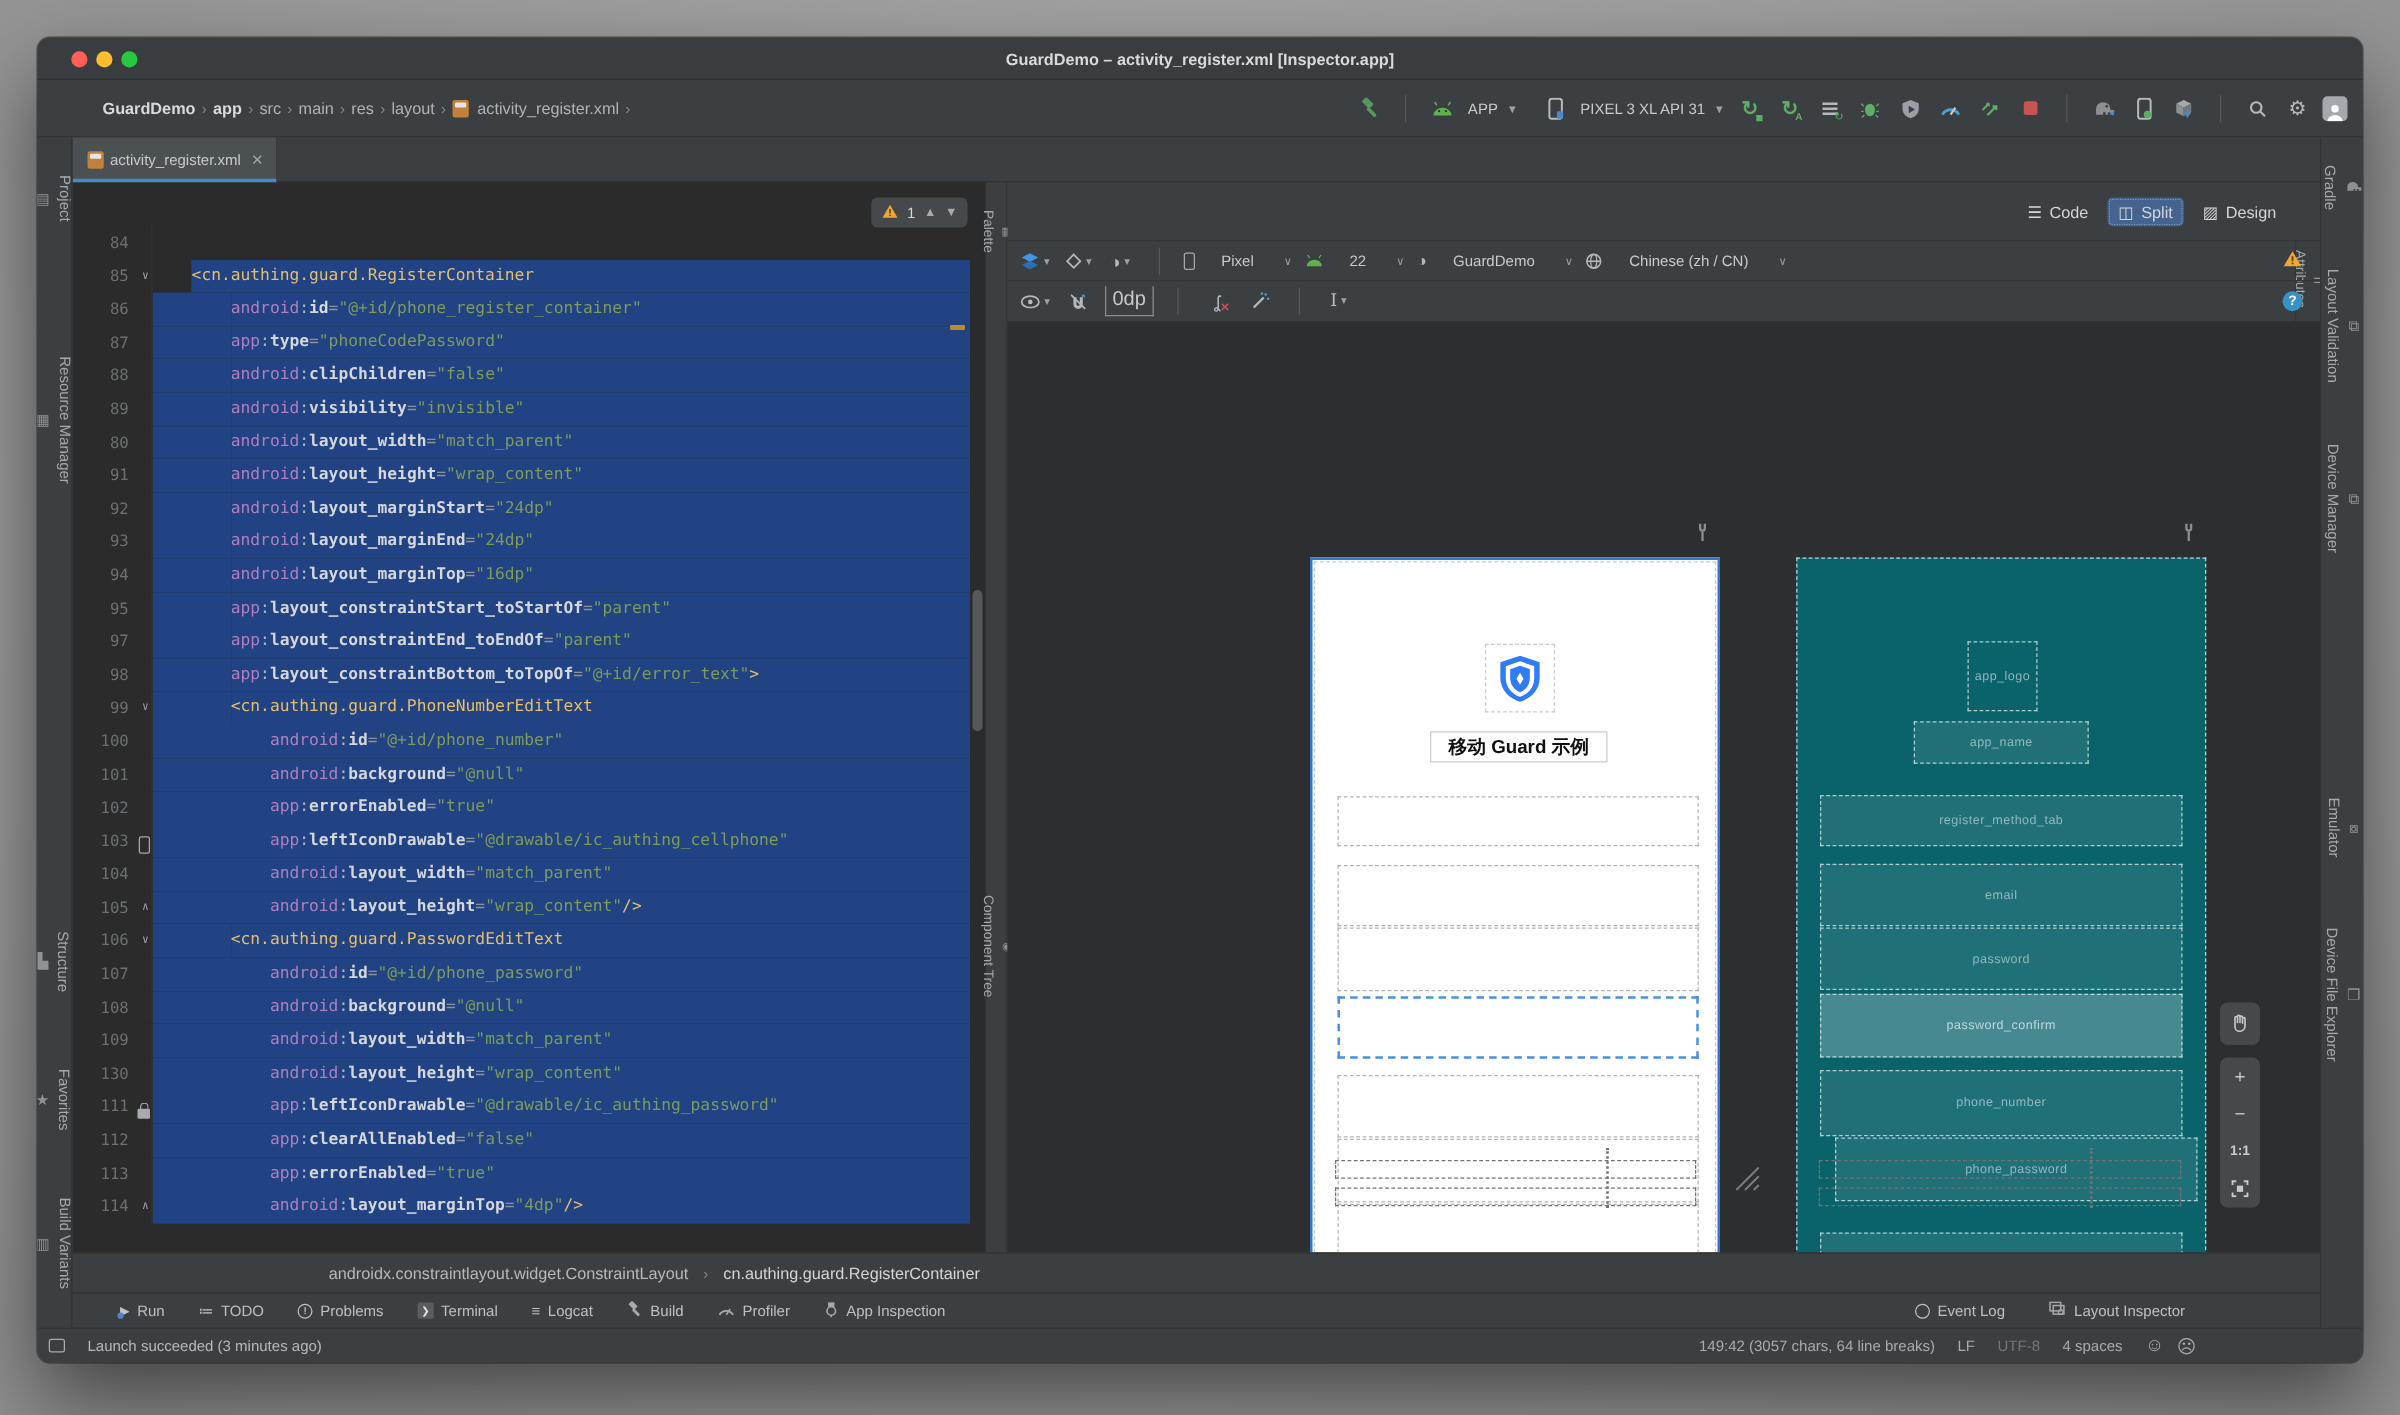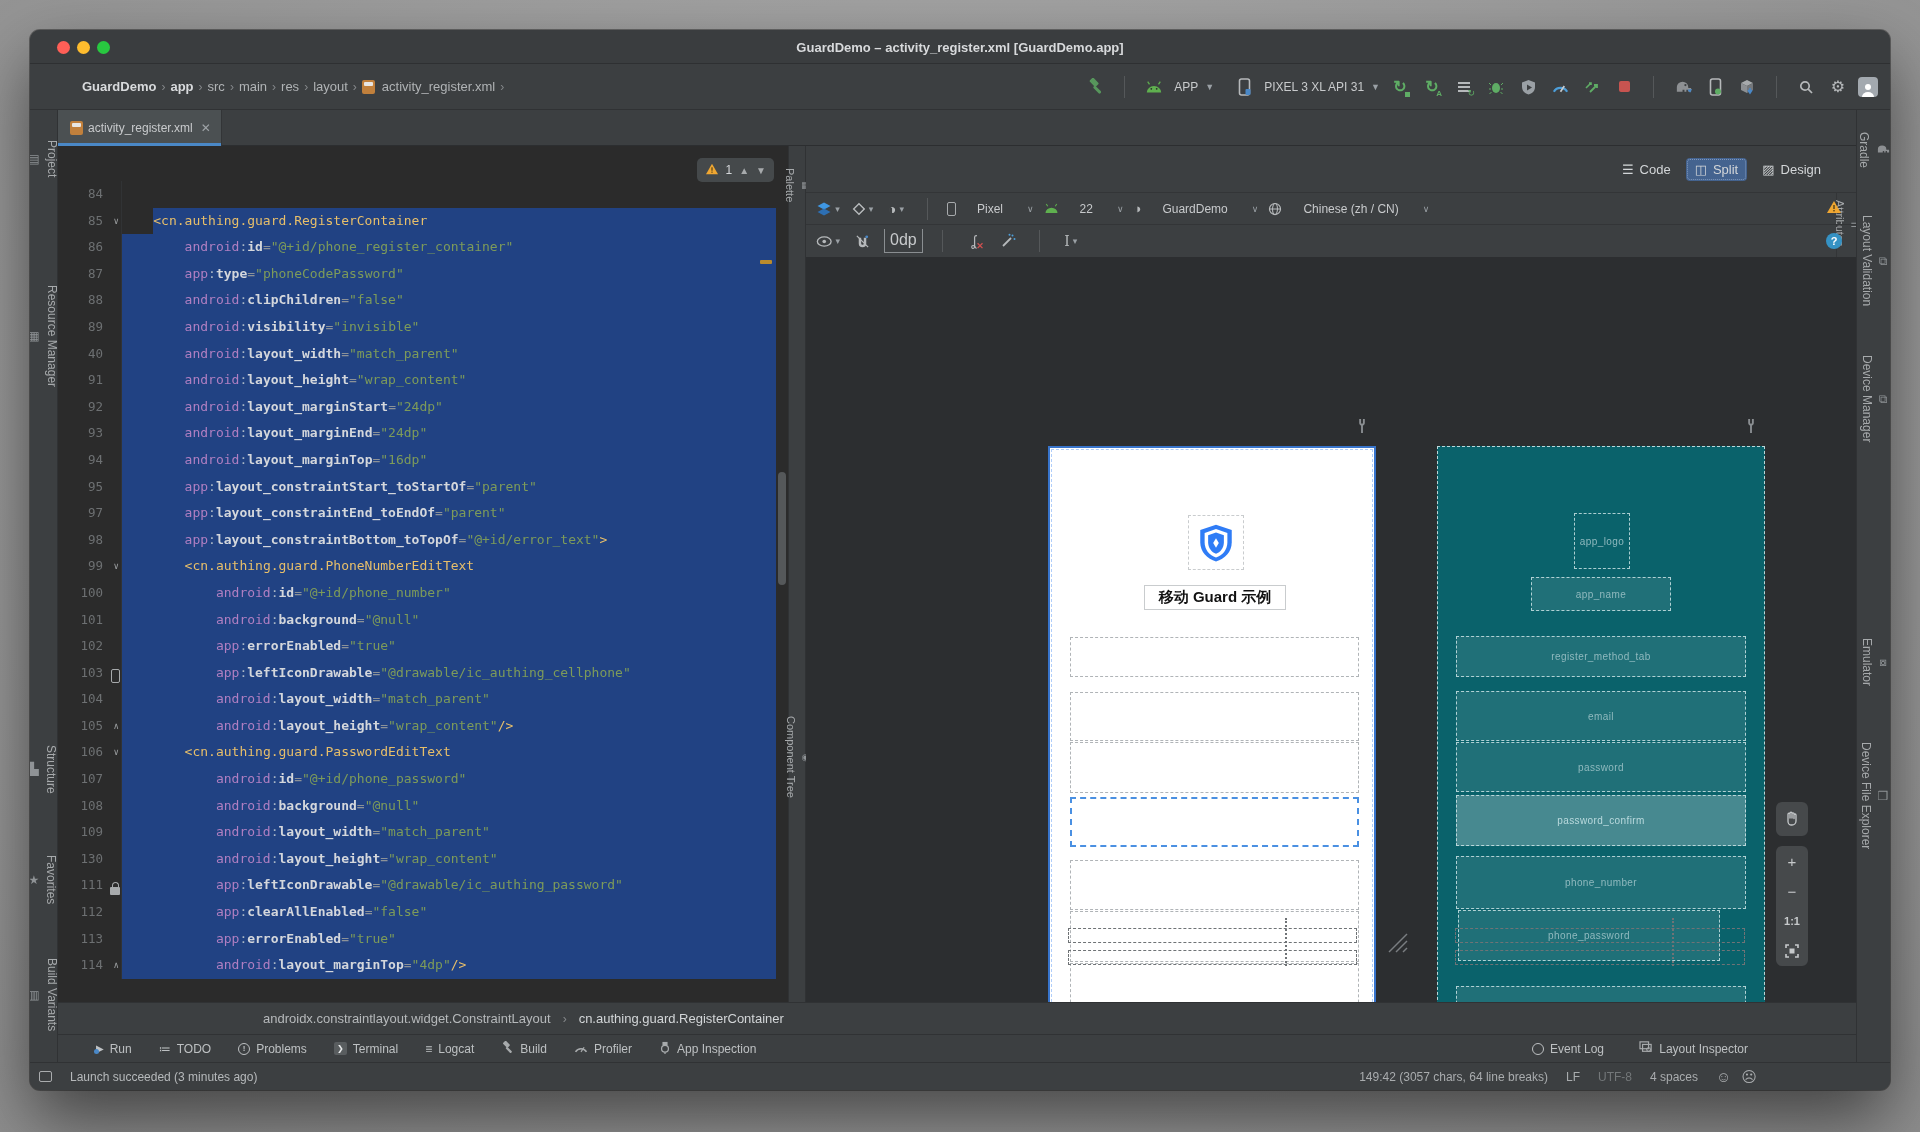--- a/index.html
+++ b/index.html
@@ -104,21 +104,21 @@
 </style>
 </head>
 <body>
 
 <div class="window">
 
   <div class="titlebar">
     <span class="tl" style="left:27px;background:#ff5f57"></span>
     <span class="tl" style="left:47px;background:#febc2e"></span>
     <span class="tl" style="left:67px;background:#28c840"></span>
-    <div class="title">GuardDemo – activity_register.xml [GuardDemo.app]</div>
+    <div class="title">GuardDemo – activity_register.xml [Inspector.app]</div>
   </div>
 
   <div class="navbar row">
     <div class="row" id="crumbs" style="margin-left:50px">
         <span class="crumb b">GuardDemo</span>
         <span class="csep">›</span>
         <span class="crumb b">app</span>
         <span class="csep">›</span>
         <span class="crumb">src</span>
         <span class="csep">›</span>
@@ -300,21 +300,21 @@
   </div>
 
   <div class="editor">
     <div id="code-lines" style="position:absolute;left:0;top:35px;right:12px">
         <div class="cl"><div class="g">84</div><div class="c"><span class="sp" style="width: 0ch;"></span><span class="ct"></span></div></div>
         <div class="cl"><div class="g">85<span class="fold">∨</span></div><div class="c"><span class="sp" style="width: 4ch;"></span><span class="ct sel"><span class="tk-t">&lt;cn.authing.guard.RegisterContainer</span></span></div></div>
         <div class="cl"><div class="g">86</div><div class="c"><span class="sp sel" style="width: 8ch;"></span><span class="ct sel"><span class="tk-ns">android</span><span class="tk-pc">:</span><span class="tk-an">id</span><span class="tk-eq">=</span><span class="tk-v">"@+id/phone_register_container"</span></span></div></div>
         <div class="cl"><div class="g">87</div><div class="c"><span class="sp sel" style="width: 8ch;"></span><span class="ct sel"><span class="tk-ns">app</span><span class="tk-pc">:</span><span class="tk-an">type</span><span class="tk-eq">=</span><span class="tk-v">"phoneCodePassword"</span></span></div></div>
         <div class="cl"><div class="g">88</div><div class="c"><span class="sp sel" style="width: 8ch;"></span><span class="ct sel"><span class="tk-ns">android</span><span class="tk-pc">:</span><span class="tk-an">clipChildren</span><span class="tk-eq">=</span><span class="tk-v">"false"</span></span></div></div>
         <div class="cl"><div class="g">89</div><div class="c"><span class="sp sel" style="width: 8ch;"></span><span class="ct sel"><span class="tk-ns">android</span><span class="tk-pc">:</span><span class="tk-an">visibility</span><span class="tk-eq">=</span><span class="tk-v">"invisible"</span></span></div></div>
-        <div class="cl"><div class="g">40</div><div class="c"><span class="sp sel" style="width: 8ch;"></span><span class="ct sel"><span class="tk-ns">android</span><span class="tk-pc">:</span><span class="tk-an">layout_width</span><span class="tk-eq">=</span><span class="tk-v">"match_parent"</span></span></div></div>
+        <div class="cl"><div class="g">80</div><div class="c"><span class="sp sel" style="width: 8ch;"></span><span class="ct sel"><span class="tk-ns">android</span><span class="tk-pc">:</span><span class="tk-an">layout_width</span><span class="tk-eq">=</span><span class="tk-v">"match_parent"</span></span></div></div>
         <div class="cl"><div class="g">91</div><div class="c"><span class="sp sel" style="width: 8ch;"></span><span class="ct sel"><span class="tk-ns">android</span><span class="tk-pc">:</span><span class="tk-an">layout_height</span><span class="tk-eq">=</span><span class="tk-v">"wrap_content"</span></span></div></div>
         <div class="cl"><div class="g">92</div><div class="c"><span class="sp sel" style="width: 8ch;"></span><span class="ct sel"><span class="tk-ns">android</span><span class="tk-pc">:</span><span class="tk-an">layout_marginStart</span><span class="tk-eq">=</span><span class="tk-v">"24dp"</span></span></div></div>
         <div class="cl"><div class="g">93</div><div class="c"><span class="sp sel" style="width: 8ch;"></span><span class="ct sel"><span class="tk-ns">android</span><span class="tk-pc">:</span><span class="tk-an">layout_marginEnd</span><span class="tk-eq">=</span><span class="tk-v">"24dp"</span></span></div></div>
         <div class="cl"><div class="g">94</div><div class="c"><span class="sp sel" style="width: 8ch;"></span><span class="ct sel"><span class="tk-ns">android</span><span class="tk-pc">:</span><span class="tk-an">layout_marginTop</span><span class="tk-eq">=</span><span class="tk-v">"16dp"</span></span></div></div>
         <div class="cl"><div class="g">95</div><div class="c"><span class="sp sel" style="width: 8ch;"></span><span class="ct sel"><span class="tk-ns">app</span><span class="tk-pc">:</span><span class="tk-an">layout_constraintStart_toStartOf</span><span class="tk-eq">=</span><span class="tk-v">"parent"</span></span></div></div>
         <div class="cl"><div class="g">97</div><div class="c"><span class="sp sel" style="width: 8ch;"></span><span class="ct sel"><span class="tk-ns">app</span><span class="tk-pc">:</span><span class="tk-an">layout_constraintEnd_toEndOf</span><span class="tk-eq">=</span><span class="tk-v">"parent"</span></span></div></div>
         <div class="cl"><div class="g">98</div><div class="c"><span class="sp sel" style="width: 8ch;"></span><span class="ct sel"><span class="tk-ns">app</span><span class="tk-pc">:</span><span class="tk-an">layout_constraintBottom_toTopOf</span><span class="tk-eq">=</span><span class="tk-v">"@+id/error_text"</span><span class="tk-t">&gt;</span></span></div></div>
         <div class="cl"><div class="g">99<span class="fold">∨</span></div><div class="c"><span class="sp sel" style="width: 8ch;"></span><span class="ct sel"><span class="tk-t">&lt;cn.authing.guard.PhoneNumberEditText</span></span></div></div>
         <div class="cl"><div class="g">100</div><div class="c"><span class="sp sel" style="width: 12ch;"></span><span class="ct sel"><span class="tk-ns">android</span><span class="tk-pc">:</span><span class="tk-an">id</span><span class="tk-eq">=</span><span class="tk-v">"@+id/phone_number"</span></span></div></div>
         <div class="cl"><div class="g">101</div><div class="c"><span class="sp sel" style="width: 12ch;"></span><span class="ct sel"><span class="tk-ns">android</span><span class="tk-pc">:</span><span class="tk-an">background</span><span class="tk-eq">=</span><span class="tk-v">"@null"</span></span></div></div>
@@ -502,21 +502,21 @@
       </div>
 
       <div class="phone blue">
         <div class="bpbox clear" style="left:136px;top:66px;width:56px;height:56px">app_logo</div>
         <div class="bpbox" style="left:93px;top:130px;width:140px;height:34px">app_name</div>
         <div class="bpbox" style="left:18px;top:189px;width:290px;height:41px">register_method_tab</div>
         <div class="bpbox" style="left:18px;top:244px;width:290px;height:50px">email</div>
         <div class="bpbox" style="left:18px;top:295px;width:290px;height:50px">password</div>
         <div class="bpbox litest" style="left:18px;top:348px;width:290px;height:51px">password_confirm</div>
         <div class="bpbox" style="left:18px;top:409px;width:290px;height:53px">phone_number</div>
-        <div class="bpbox" style="left:20px;top:463px;width:262px;height:51px">phone_password</div>
+        <div class="bpbox" style="left:30px;top:463px;width:290px;height:51px">phone_password</div>
         <div class="bpbox" style="left:18px;top:539px;width:290px;height:52px">phone_password_confirm</div>
 
       </div>
 
       <div class="offbox" style="left:262px;top:670px;width:289px"></div>
       <div class="offbox" style="left:262px;top:692px;width:289px"></div>
       <div class="offbox" style="left:649px;top:670px;width:290px"></div>
       <div class="offbox" style="left:649px;top:692px;width:290px"></div>
       <div class="vdots" style="left:479px;top:660px;height:48px"></div>
       <div class="vdots" style="left:866px;top:660px;height:48px"></div>

